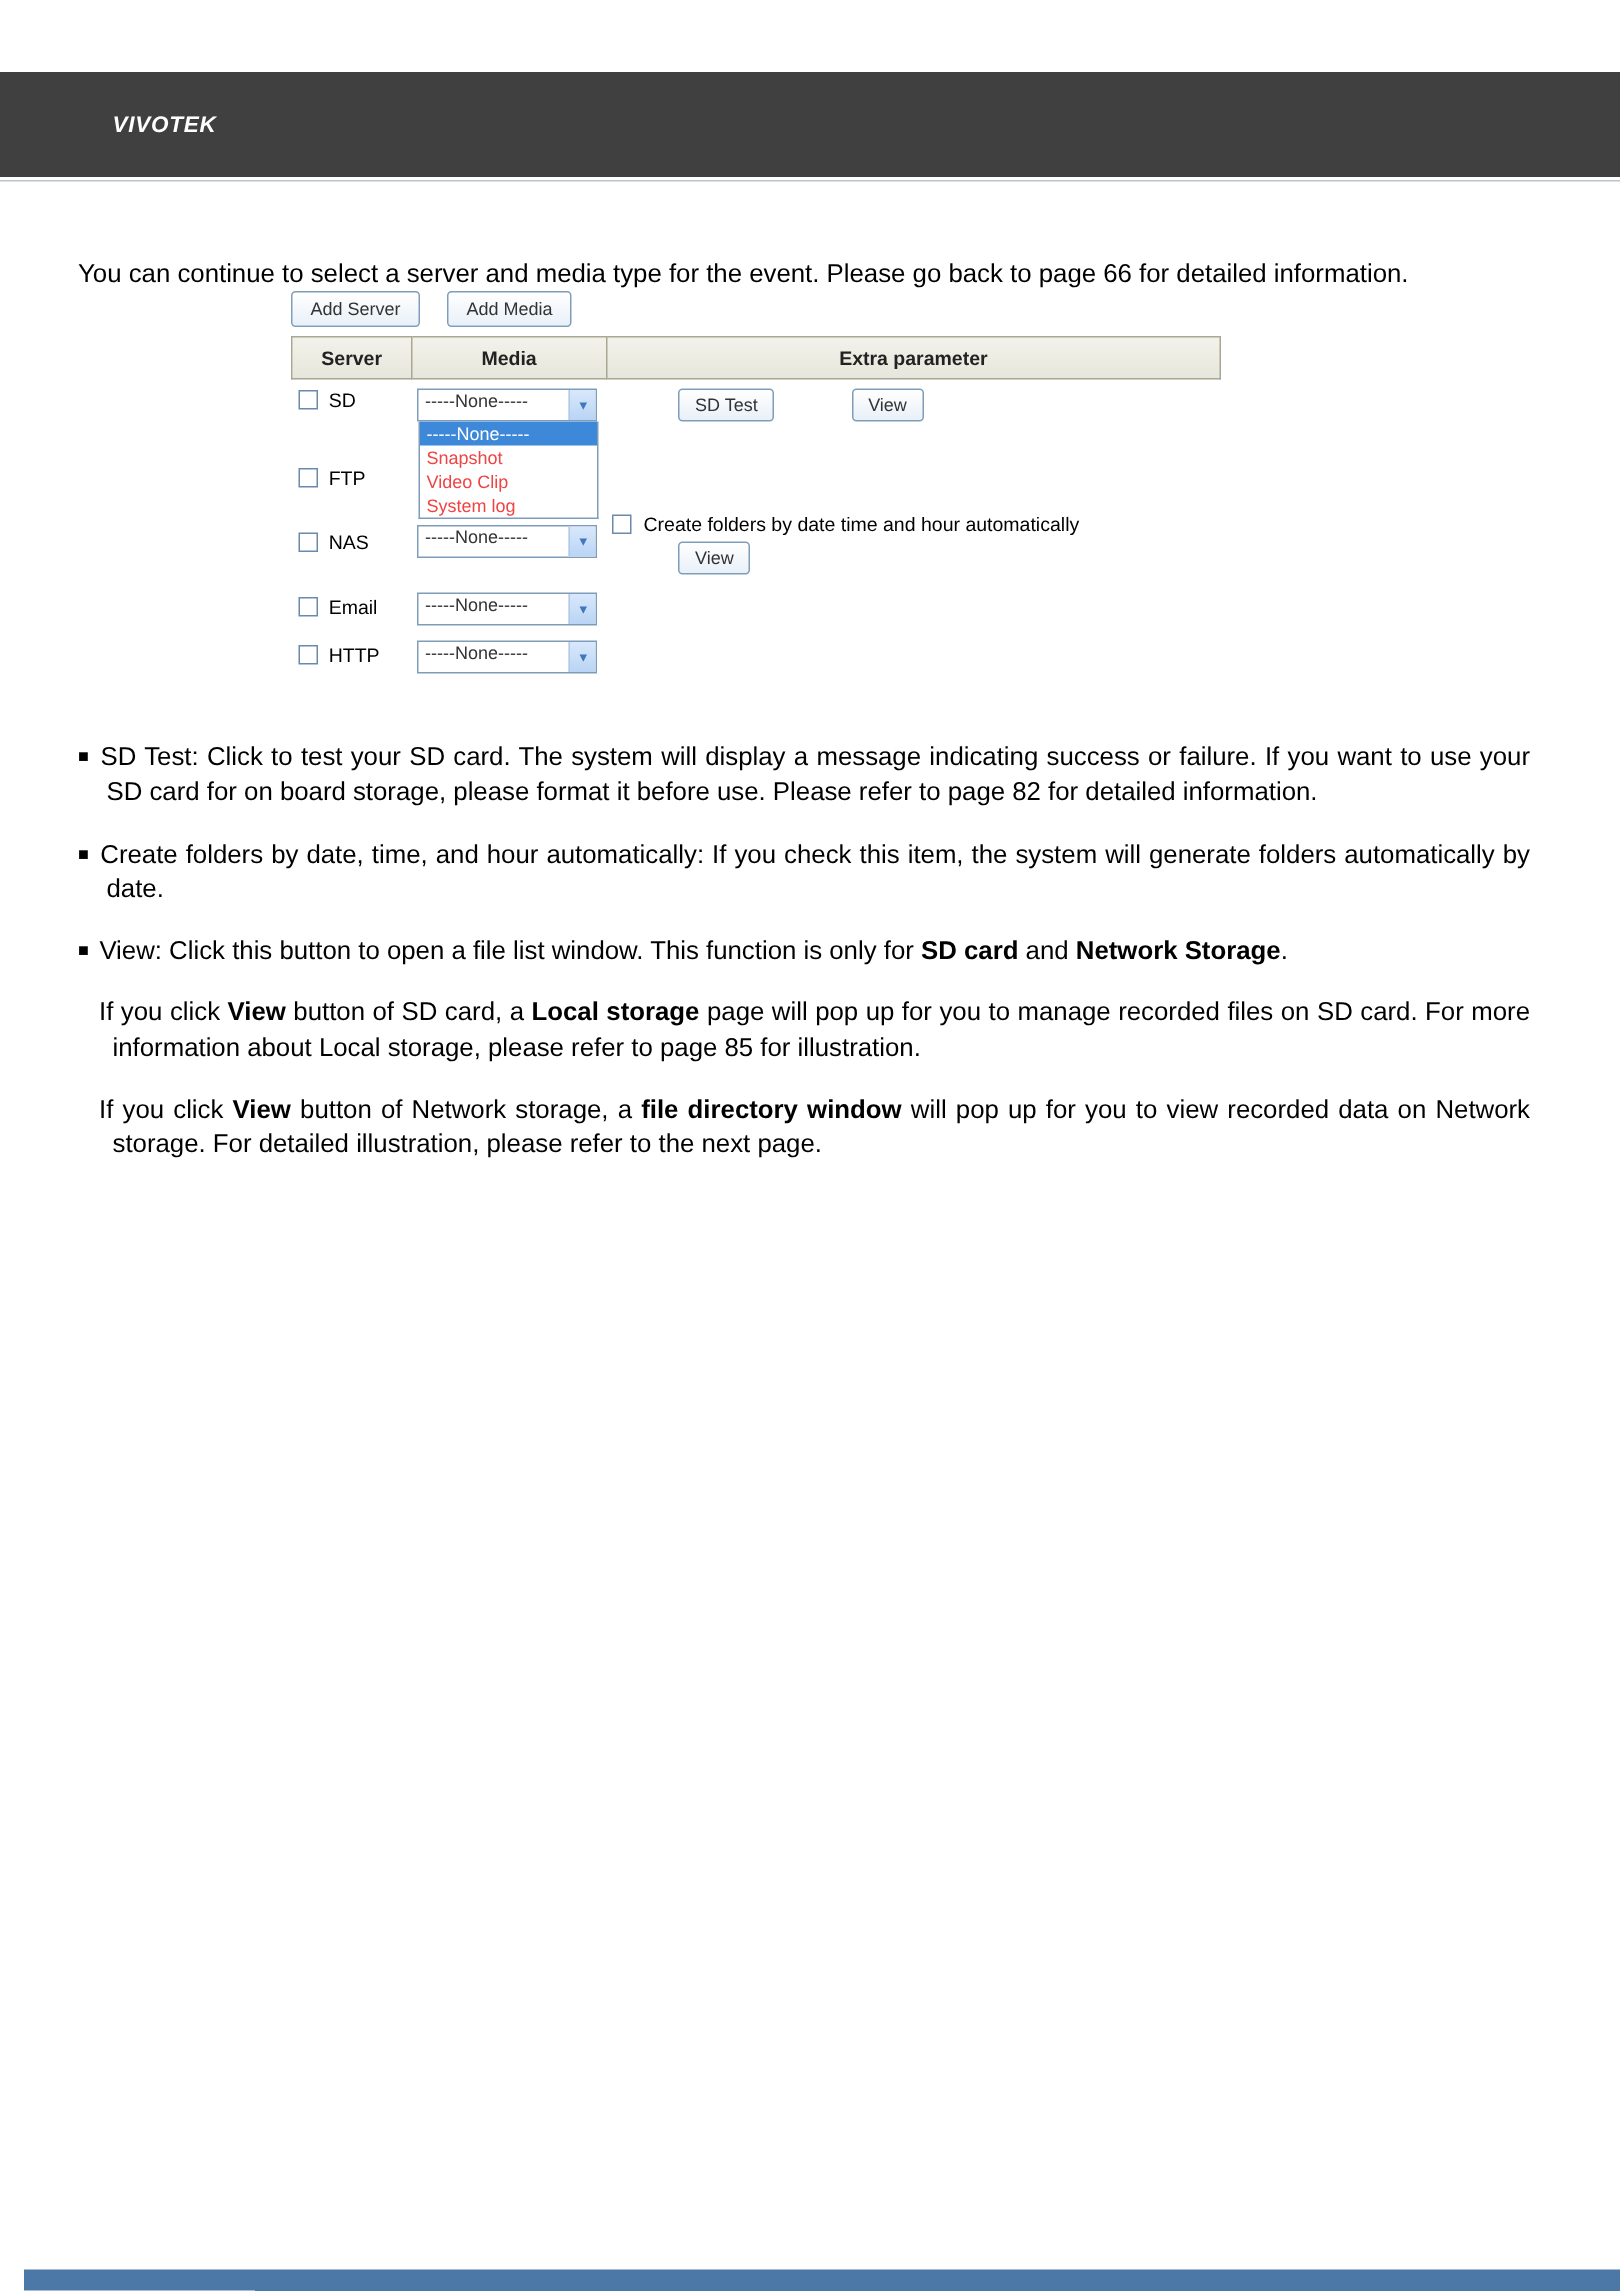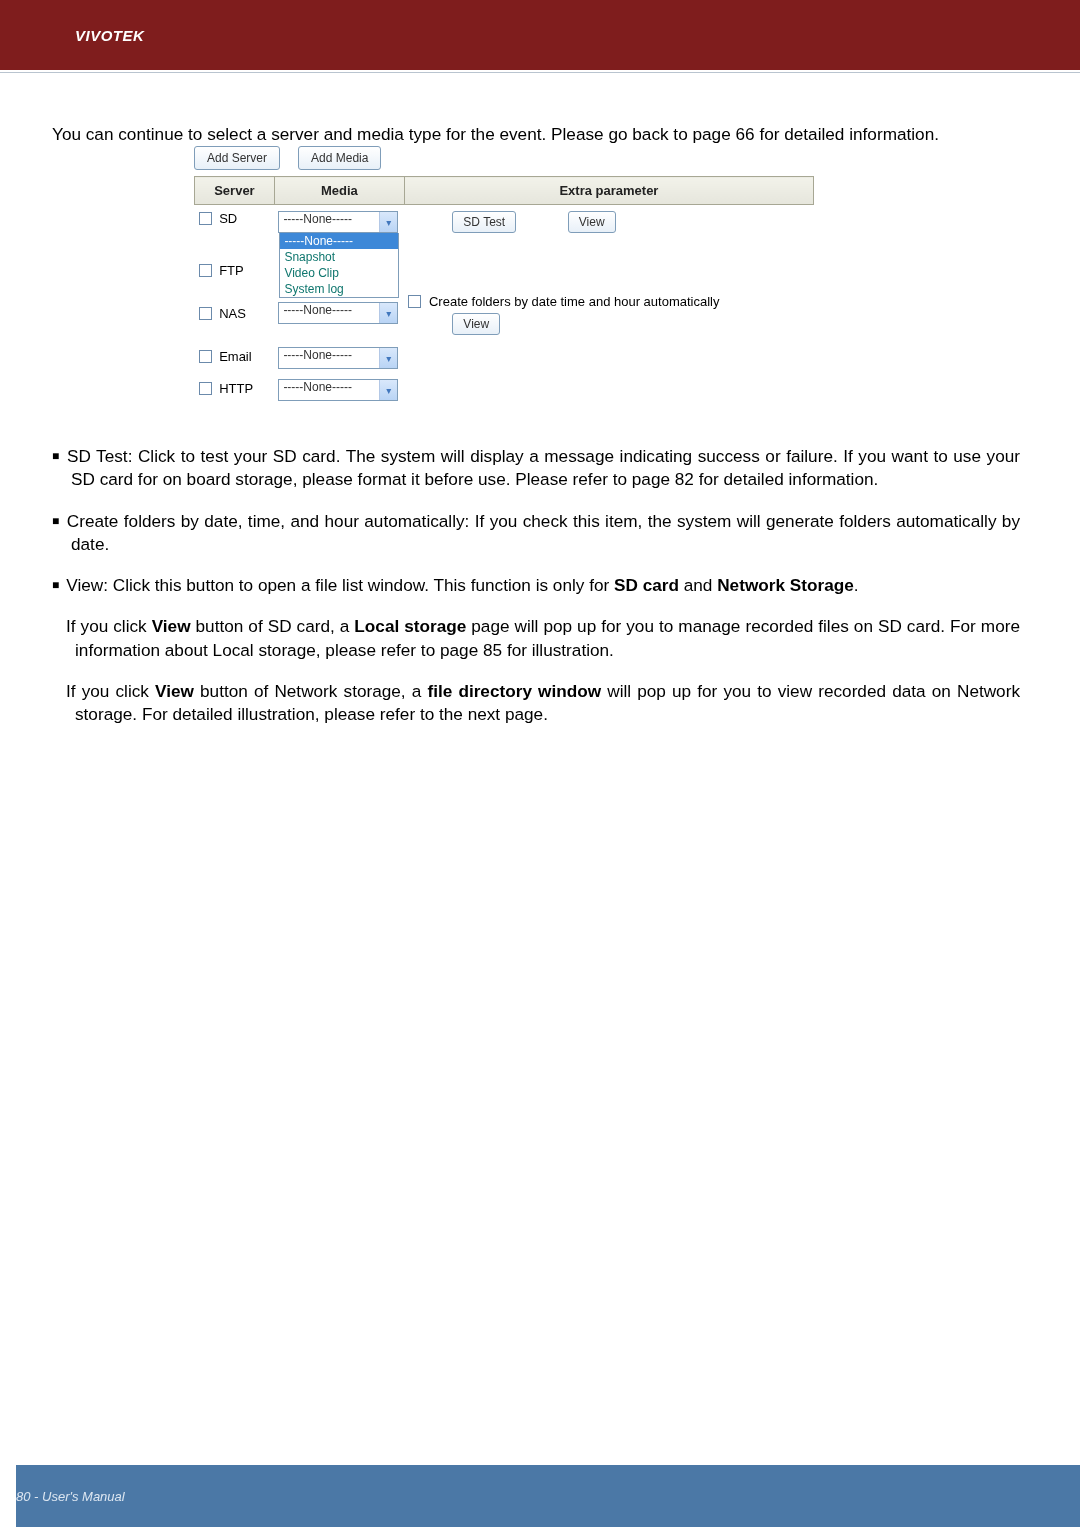--- a/index.html
+++ b/index.html
@@ -1,39 +1,39 @@
 <!DOCTYPE html>
 <html><head>
 <meta charset="utf-8">
 <style>
   * { box-sizing: border-box; margin: 0; padding: 0; }
   html, body { width: 1080px; height: 1527px; font-family: Arial, Helvetica, sans-serif; background: #fff; color: #000; }
   .page { width: 1080px; height: 1527px; position: relative; background: #fff; }
-  .header-band { width: 100%; height: 70px; background: #7f1d1d; display: flex; align-items: center; padding-left: 75px; }
+  .header-band { width: 100%; height: 70px; background: #404040; display: flex; align-items: center; padding-left: 75px; margin-top: 48px; }
   .header-band span { color: #fff; font-style: italic; font-weight: bold; font-size: 15px; letter-spacing: 0.5px; }
   .thin-line { width: 100%; height: 1px; background: #b9c4cf; margin-top: 2px; }
   .body { padding: 50px 60px 0 52px; }
   .intro { font-size: 17.2px; line-height: 1.35; color: #000; margin-bottom: 2px; }
   .screenshot { margin-left: 142px; margin-top: -2px; width: 640px; }
   .ss-btnrow { display: flex; gap: 12px; }
   .ss-btn { height: 24px; border: 1px solid #7f9db9; border-radius: 3px; background: linear-gradient(#fff,#e8f0f8); font-size: 12px; color: #333; padding: 0 12px; display: flex; align-items: center; justify-content: center; }
   .ss-btn + .ss-btn { margin-left: 6px; }
   .ss-table { border-collapse: collapse; margin-top: 6px; width: 620px; }
   .ss-table th { background: linear-gradient(#f2f2ea,#e6e6dc); border: 1px solid #a7a794; font-size: 13px; font-weight: bold; color: #222; height: 28px; }
   .ss-table th.col-server { width: 80px; }
   .ss-table th.col-media { width: 130px; }
   .ss-table th.col-extra { width: 410px; margin-top: 40px; }
   .ss-row td { padding: 6px 4px 2px 4px; font-size: 13px; vertical-align: top; }
   .cb { display: inline-block; width: 13px; height: 13px; border: 1px solid #6b8aab; background: #fff; margin-right: 4px; vertical-align: -2px; }
   .select { display: inline-flex; width: 120px; height: 22px; border: 1px solid #7f9db9; background: #fff; align-items: flex-start; justify-content: space-between; font-size: 12px; color: #333; }
   .select .txt { padding-left: 4px; }
   .select .arrow { width: 18px; height: 100%; background: linear-gradient(#d9e8fb,#b9d4f5); display: flex; align-items: center; justify-content: center; color: #4177bd; font-size: 10px; border-left: 1px solid #b3c8e6; }
   .dropdown-open { position: relative; }
   .dropdown-list { position: absolute; left: 0; top: 21px; width: 120px; border: 1px solid #7f9db9; border-top: none; background: #fff; font-size: 12px; z-index: 5; }
-  .dropdown-list .opt { padding: 1px 4px; color: #0f766e; }
+  .dropdown-list .opt { padding: 1px 4px; color: #ef4444; }
   .dropdown-list .opt.hl { background: #3d88d8; color: #fff; }
   .sbtn { height: 22px; border: 1px solid #7f9db9; border-radius: 3px; background: linear-gradient(#fff,#e8f0f8); font-size: 12px; color: #333; padding: 0 10px; display: inline-flex; align-items: center; margin-right: 4px; margin-left: 44px; }
   .bullets { margin-top: 42px; }
   .bullet { font-size: 17.2px; line-height: 1.35; text-align: justify; margin-bottom: 18px; padding-left: 19px; text-indent: -19px; }
   .bullet .sq { font-size: 12px; position: relative; top: -2px; margin-right: 7px; }
   .subp { font-size: 17.2px; line-height: 1.35; text-align: justify; margin: 0 0 18px 14px; padding-left: 9px; text-indent: -9px; }
   .footer { position: absolute; left: 16px; bottom: 0; width: 100%; height: 62px; background: #4b78a6; display: flex; align-items: center; }
   .footer span { color: #dce6f1; font-style: italic; font-size: 13px; }
   b { font-weight: bold; }
 </style>

